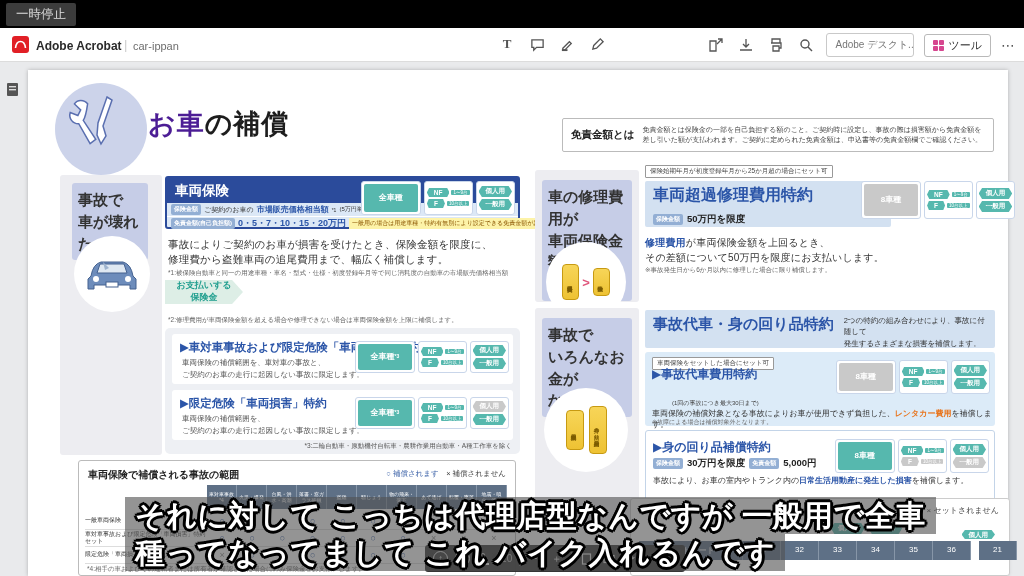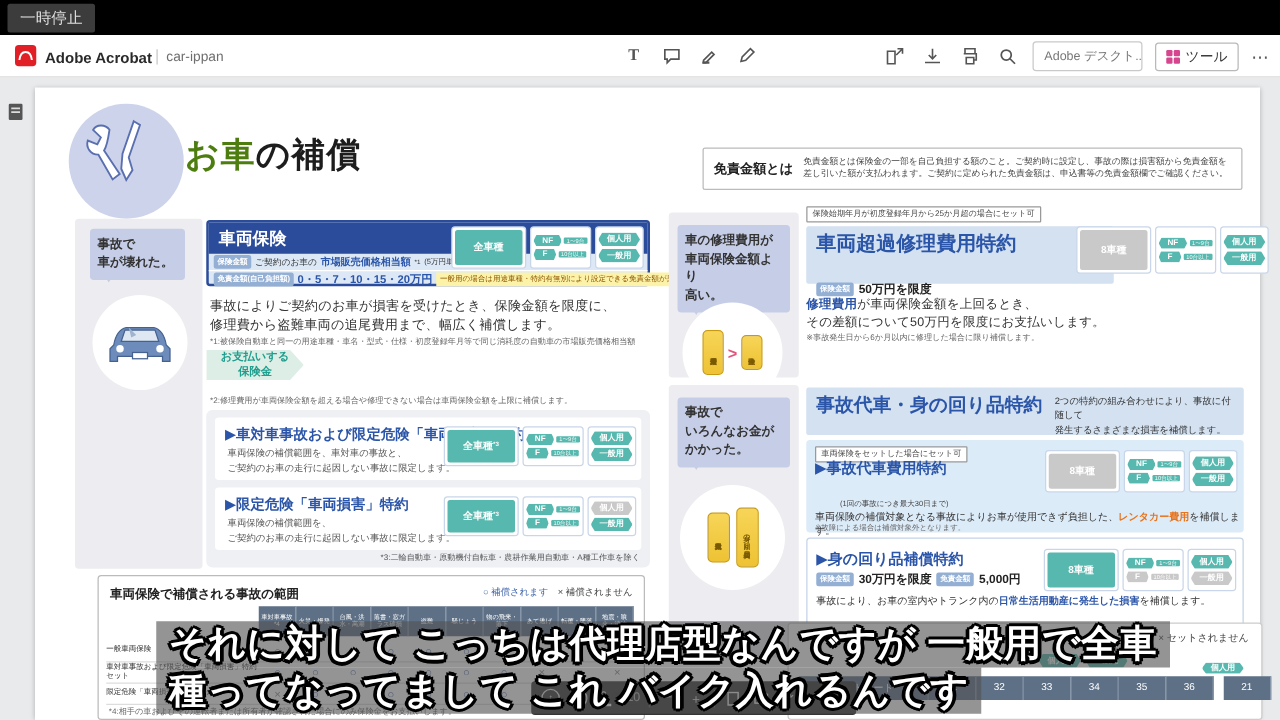--- a/index.html
+++ b/index.html
@@ -34,32 +34,32 @@
   
   .side-doc-ic{position:absolute;left:6px;top:82px;width:14px;height:15px;cursor:pointer;}
 
   
   .page{position:absolute;left:28px;top:70px;width:980px;height:506px;background:#fff;box-shadow:0 0 4px rgba(0,0,0,.25);}
   .page *{box-sizing:border-box;}
 
   
   .title-circle{position:absolute;left:27px;top:13px;width:92px;height:92px;border-radius:50%;background:#ccd3ea;}
   .doc-title{position:absolute;left:120px;top:36px;font-size:27px;letter-spacing:1px;}
-  .doc-title .accent{color:#4d7c0f;font-weight:bold;}
+  .doc-title .accent{color:#4c1d95;font-weight:bold;}
   .doc-title .rest{color:#1d1d1d;font-weight:600;}
 
   
   .menjo-box{position:absolute;left:534px;top:48px;width:432px;height:34px;border:1px solid #bbb;border-radius:2px;
     background:#fff;display:flex;align-items:center;padding:2px 8px;gap:8px;}
   .menjo-label{font-size:10.5px;font-weight:bold;color:#222;white-space:nowrap;}
   .menjo-text{font-size:7px;color:#444;line-height:1.5;}
 
   
   .gutter{background:#ededf1;border-radius:3px;}
-  .bubble{background:#c6cde7;border-radius:3px;color:#333;font-size:10px;font-weight:bold;line-height:1.45;
+  .bubble{background:#c6cde7;border-radius:3px;color:#333;font-size:15px;font-weight:bold;line-height:1.45;
     padding:6px 6px;position:absolute;}
   .bubble:after{content:"";position:absolute;left:10px;bottom:-7px;border:5px solid transparent;border-top:8px solid #c6cde7;}
   .illus-circle{position:absolute;background:#fff;border-radius:50%;display:flex;align-items:center;justify-content:center;}
 
   
   .coin{background:linear-gradient(#f7d558,#eec233);border:1px solid #c79a12;border-radius:4px;position:relative;
     display:flex;align-items:center;justify-content:center;}
   .coin span{writing-mode:vertical-rl;font-size:5.5px;font-weight:bold;color:#7a5a00;letter-spacing:0;}
   .coin-gt{color:#e0567c;font-weight:bold;font-size:13px;}
 
@@ -446,21 +446,21 @@
         </span>
       <span class="coin-gt">&gt;</span>
       <span class="coin" style="width:17px;height:28px;">
           <span>保険金</span>
         </span>
     </div>
 
     <div class="tag-note" style="left:617px;top:95px;">保険始期年月が初度登録年月から25か月超の場合にセット可</div>
     <div class="sec-titlebar" style="left:617px;top:111px;width:246px;height:46px;padding:4px 8px;">
       <div class="sec-title" style="font-size:16px;">車両超過修理費用特約</div>
-      <div class="amount-line" style="margin-top:19px;">
+      <div class="amount-line" style="margin-top:7px;">
         <span class="mini-label">保険金額</span>
         <b>50万円を限度</b>
       </div>
     </div>
     <div class="bgroup abs" style="left:833px;top:111px;height:38px;">
       <div class="bbox">
           <span class="sq-badge gray">8車種</span>
         </div>
       <div class="bbox">
         <span class="hexrow">

